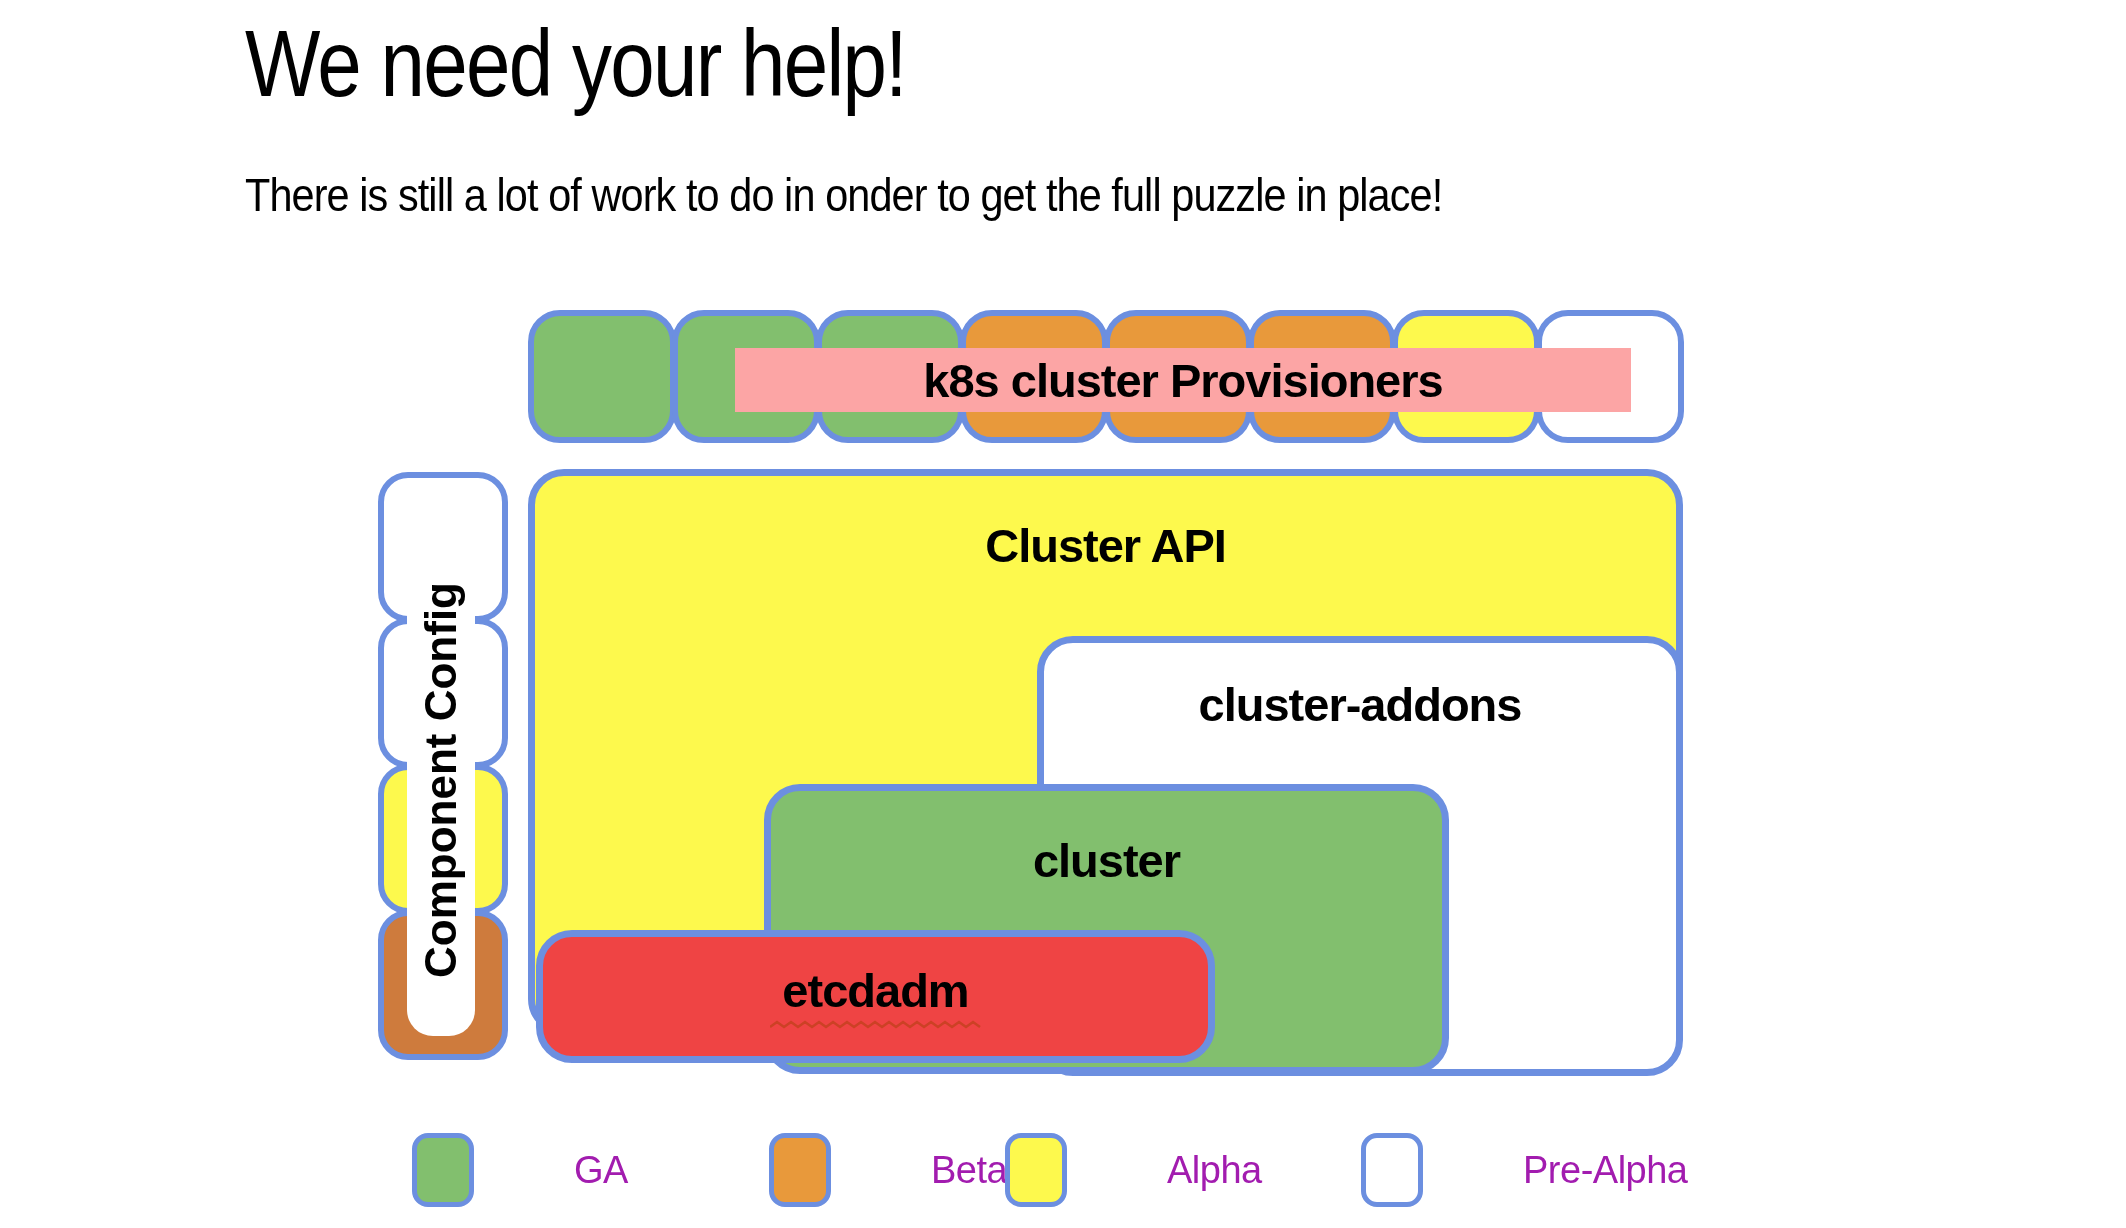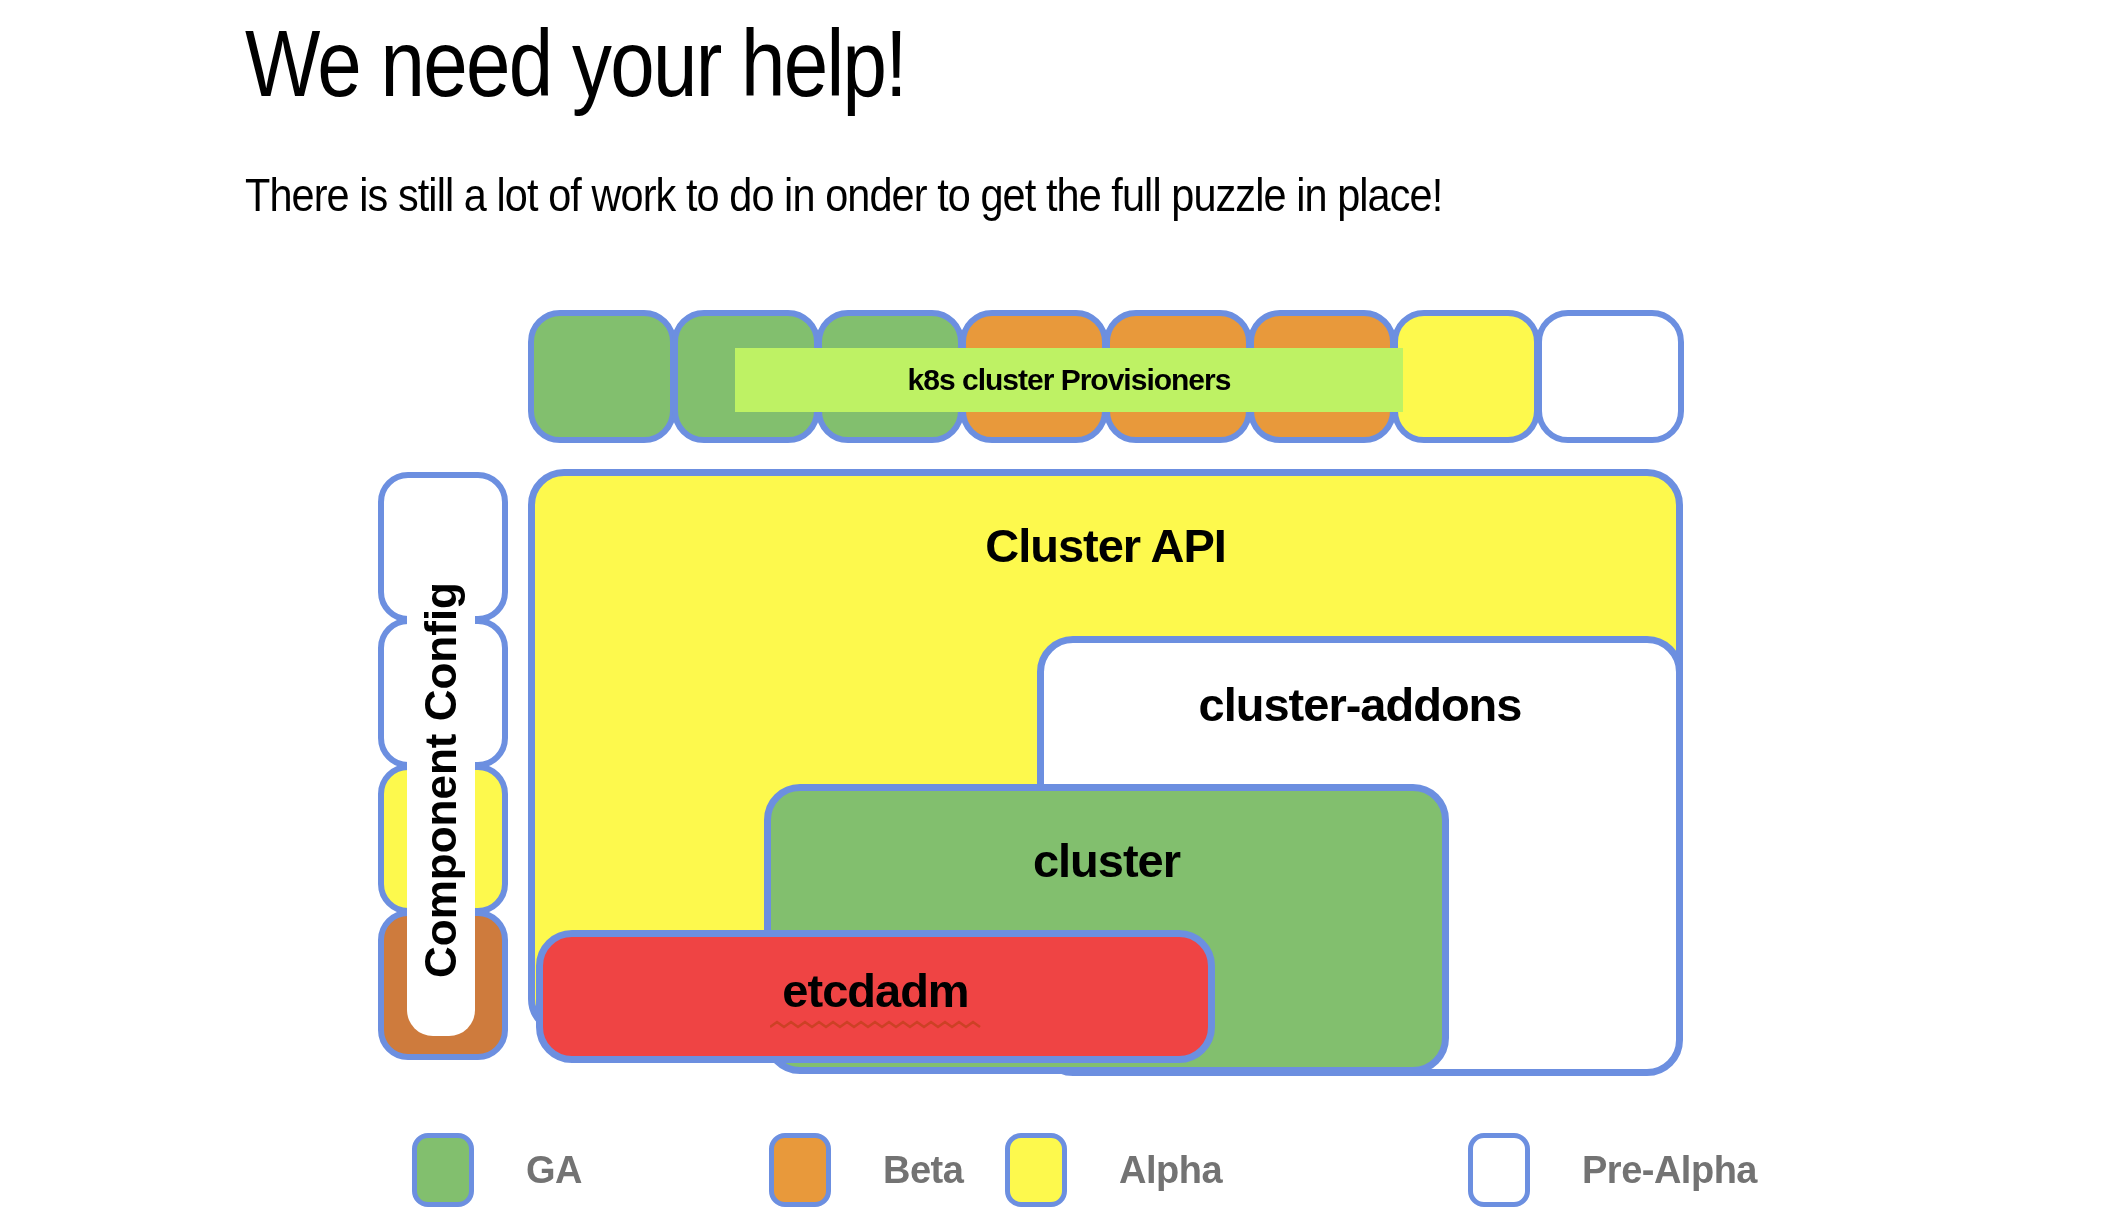--- a/index.html
+++ b/index.html
@@ -29,23 +29,23 @@
   [data-kind="pre-alpha"] { background:#ffffff; }
   [data-kind="beta-dark"] { background:var(--config-orange); }
 
   .prov-row {
     position:absolute; left:528px; top:310px; width:1156px; height:133px;
     display:flex;
   }
   .prov-row .piece { flex:1; height:133px; }
   .prov-row .piece + .piece { margin-left:-4px; }
   .prov-label {
-    position:absolute; left:735px; top:348px; width:668px; height:64px;
-    background:#bef264; display:flex; align-items:center; justify-content:center;
-    font-size:30px; font-weight:700; letter-spacing:-1px; white-space:nowrap;
+    position:absolute; left:735px; top:348px; width:896px; height:64px;
+    background:#fca5a5; display:flex; align-items:center; justify-content:center;
+    font-size:47px; font-weight:700; letter-spacing:-1px; white-space:nowrap;
     z-index:5;
   }
   .config-col {
     position:absolute; left:378px; top:472px; width:130px;
     display:flex; flex-direction:column;
   }
   .config-col .piece { width:130px; height:150px; border-radius:30px; }
   .config-col .piece + .piece { margin-top:-4px; }
   .config-label {
     position:absolute; left:407px; top:524px; width:68px; height:512px;
@@ -70,25 +70,25 @@
   .squiggle { margin-top:2px; display:block; }
   
   .legend-item {
     position:absolute; top:1133px; height:74px;
     display:flex; align-items:center; gap:52px;
   }
   .legend-swatch {
     width:62px; height:74px; border:5px solid var(--border-blue);
     border-radius:16px; box-sizing:border-box; display:inline-block;
   }
-  .legend-text { font-size:38px; font-weight:700; letter-spacing:-0.5px; color:#737373; white-space:nowrap; }
+  .legend-text { font-size:38px; font-weight:400; letter-spacing:-0.5px; color:#a21caf; white-space:nowrap;margin-left:48px; }
   .li-ga        { left:412px; }
   .li-beta      { left:752px;padding-left:17px; }
   .li-alpha     { left:1005px; }
-  .li-pre-alpha { left:1423px;padding-left:45px; }
+  .li-pre-alpha { left:1316px;padding-left:45px; }
 </style>
 </head>
 <body>
 
 <div class="slide">
 
   <h1 class="title">We need your help!</h1>
   <p class="subtitle">There is still a lot of work to do in onder to get the full puzzle in place!</p>
 
   <div class="prov-row">

